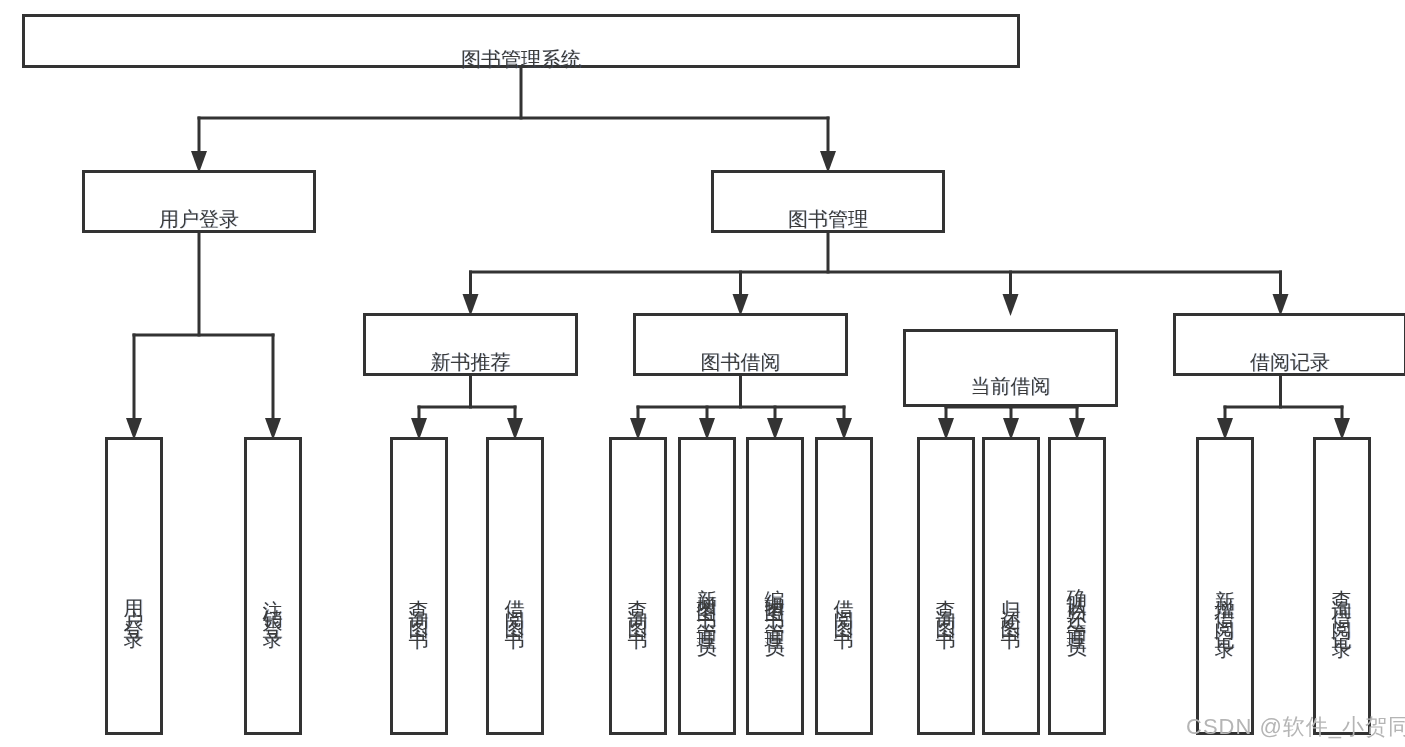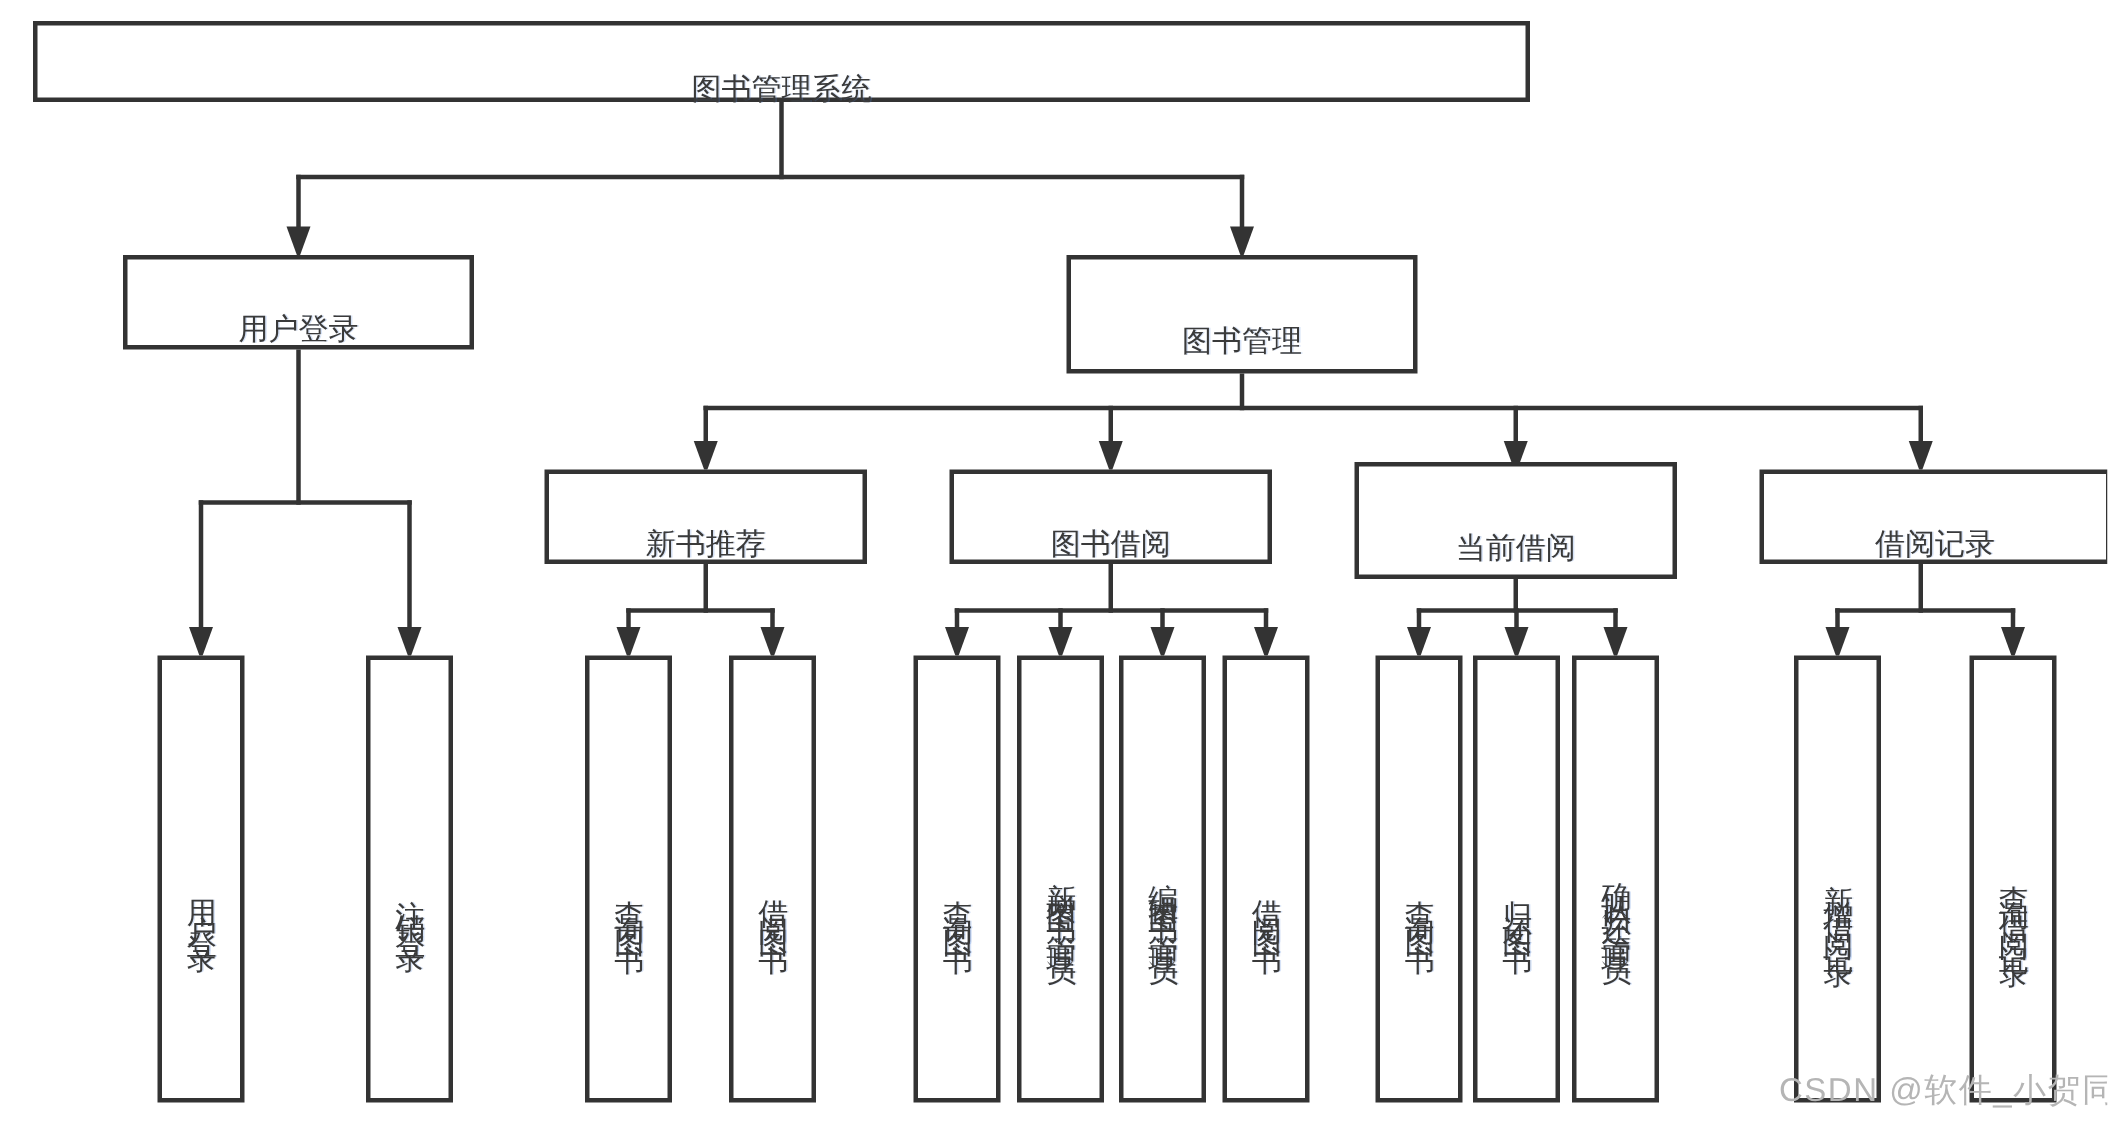--- a/index.html
+++ b/index.html
@@ -111,36 +111,36 @@
       <line x1="1342" y1="407" x2="1342" y2="420" stroke="#333333" stroke-width="3" stroke-linecap="square"></line>
       <polygon points="1334,418 1350,418 1342,440" fill="#333333"></polygon>
     </svg>
   <div id="nodes">
       <div class="box" style="left: 22px; top: 14px; width: 998px; height: 54px;">
         <span class="label">图书管理系统</span>
       </div>
       <div class="box" style="left: 82px; top: 170px; width: 234px; height: 63px;">
         <span class="label">用户登录</span>
       </div>
-      <div class="box" style="left: 711px; top: 170px; width: 234px; height: 79px;">
+      <div class="box" style="left: 711px; top: 170px; width: 234px; height: 63px;">
         <span class="label">图书管理</span>
       </div>
       <div class="box vertical" style="left: 105px; top: 437px; width: 58px; height: 298px;">
         <span class="label">用户登录</span>
       </div>
       <div class="box vertical" style="left: 244px; top: 437px; width: 58px; height: 298px;">
         <span class="label">注销登录</span>
       </div>
       <div class="box" style="left: 363px; top: 313px; width: 215px; height: 63px; text-align: center;">
         <span class="label">新书推荐</span>
       </div>
       <div class="box" style="left: 633px; top: 313px; width: 215px; height: 63px; align-items: center;">
         <span class="label">图书借阅</span>
       </div>
-      <div class="box" style="left: 903px; top: 308px; width: 215px; height: 78px;">
+      <div class="box" style="left: 903px; top: 329px; width: 215px; height: 78px;">
         <span class="label">当前借阅</span>
       </div>
       <div class="box" style="left: 1173px; top: 313px; width: 234px; height: 63px;">
         <span class="label">借阅记录</span>
       </div>
       <div class="box vertical" style="left: 390px; top: 437px; width: 58px; height: 298px;">
         <span class="label">查询图书</span>
       </div>
       <div class="box vertical" style="left: 486px; top: 437px; width: 58px; height: 298px;">
         <span class="label">借阅图书</span>

